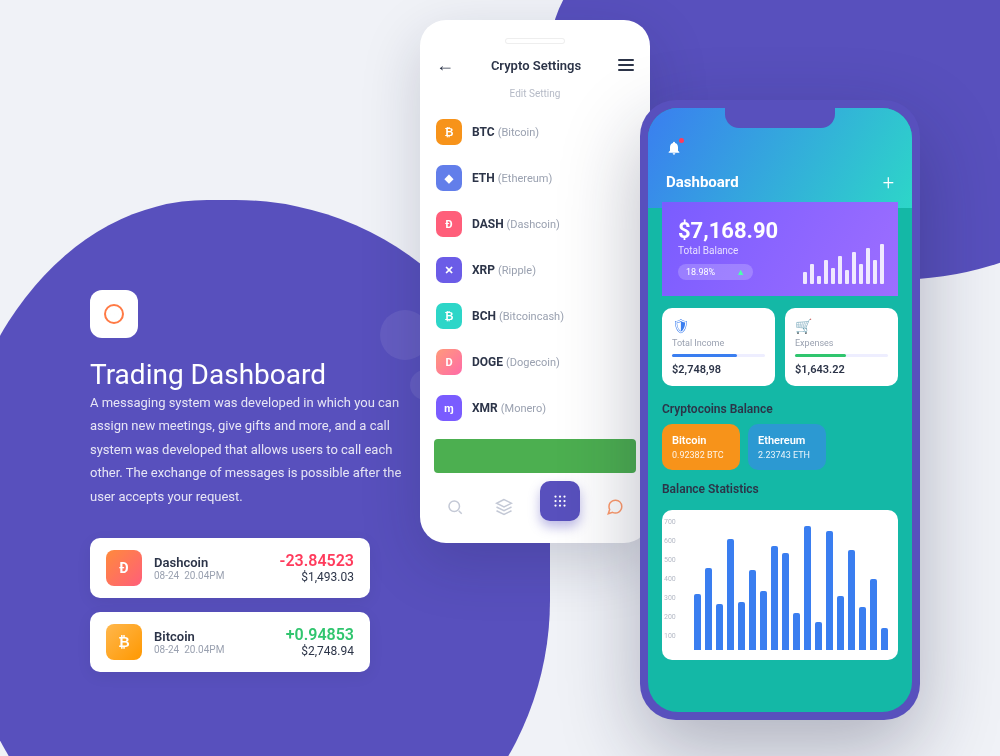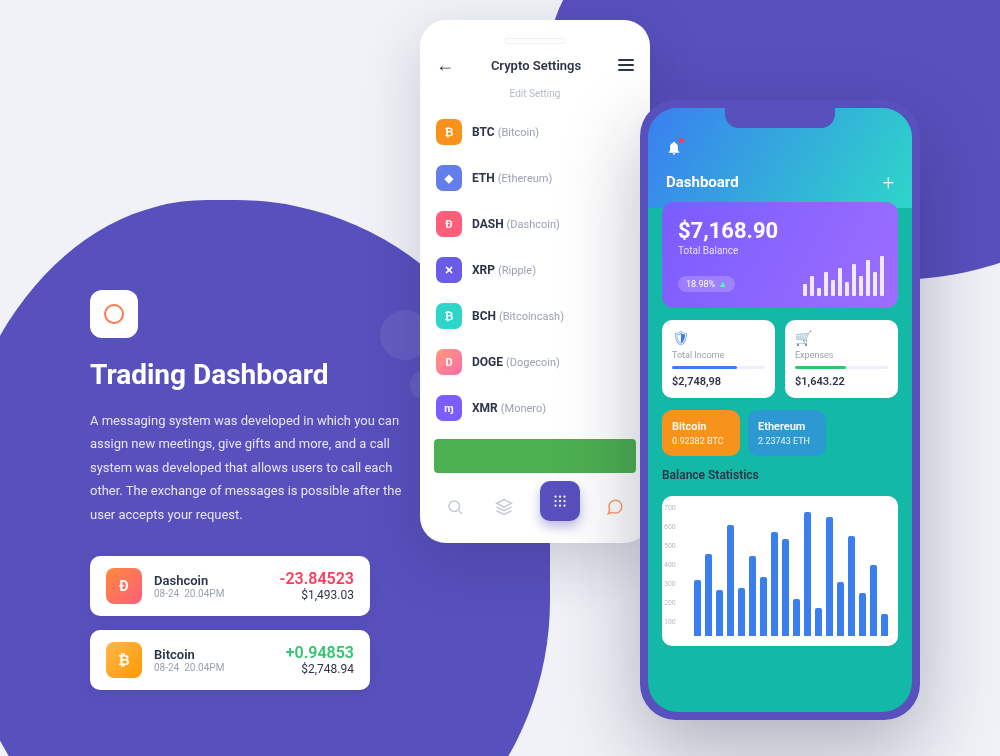--- a/index.html
+++ b/index.html
@@ -6,21 +6,21 @@
 body{width:1000px;height:756px;background:#f0f2f7;position:relative;overflow:hidden}
 .bg-wave-top{position:absolute;top:-120px;right:-150px;width:600px;height:400px;background:#5850bd;border-radius:50% 50% 45% 55%/45% 55% 50% 50%;z-index:0}
 .bg-wave-left{position:absolute;top:200px;left:-50px;width:600px;height:700px;background:#5850bd;border-radius:45% 55% 50% 50%/50% 50% 45% 55%;z-index:0}
 .bubble{position:absolute;border-radius:50%;background:rgba(255,255,255,0.08);z-index:1}
 .bubble.b1{width:50px;height:50px;left:380px;top:310px}
 .bubble.b2{width:30px;height:30px;left:410px;top:370px}
 
 .left-panel{position:absolute;left:90px;top:290px;width:320px;z-index:2;color:#fff}
 .chat-icon-box{width:48px;height:48px;background:#fff;border-radius:12px;display:flex;align-items:center;justify-content:center;margin-bottom:20px}
 .chat-icon-box svg{width:24px;height:24px}
-.left-panel h1{font-size:28px;font-weight:700;margin-bottom:18px}
+.left-panel h1{font-size:28px;font-weight:400;}
 .left-panel p{font-size:13px;line-height:1.8;color:rgba(255,255,255,0.85);margin-bottom:30px}
 
 .ticker-card{background:#fff;border-radius:10px;padding:12px 16px;display:flex;align-items:center;margin-bottom:14px;box-shadow:0 4px 16px rgba(0,0,0,0.06);width:280px}
 .ticker-icon{width:36px;height:36px;border-radius:8px;display:flex;align-items:center;justify-content:center;color:#fff;font-weight:700;font-size:14px;margin-right:12px}
 .ticker-icon.dash{background:linear-gradient(135deg,#ff8a3c,#ff5e7a)}
 .ticker-icon.btc{background:linear-gradient(135deg,#ffb74d,#ff9800)}
 .ticker-info{flex:1}
 .ticker-name{font-size:13px;font-weight:600;color:#2c3448}
 .ticker-date{font-size:10px;color:#9aa1b0}
 .ticker-right{text-align:right}
@@ -57,24 +57,24 @@
 
 .phone-dash{position:absolute;left:640px;top:100px;width:280px;height:620px;background:#5850bd;border-radius:36px;z-index:4;padding:8px;box-shadow:0 30px 80px rgba(22,28,60,0.3)}
 .pd-inner{width:100%;height:100%;background:#14b8a6;border-radius:30px;overflow:hidden;position:relative}
 .pd-header{background:linear-gradient(120deg,#3a7ef0,#2dd6c8);padding:22px 18px 14px;color:#fff;position:relative}
 .pd-notch{position:absolute;top:0;left:50%;transform:translateX(-50%);width:110px;height:20px;background:#5850bd;border-radius:0 0 14px 14px}
 .pd-topbar{display:flex;justify-content:space-between;align-items:center;margin-bottom:10px;padding-top:10px}
 .pd-bell{position:relative}
 .pd-bell::after{content:"";position:absolute;top:-2px;right:-2px;width:5px;height:5px;background:#ff3b5c;border-radius:50%}
 .pd-dash-title{font-size:15px;font-weight:700}
 .pd-plus{font-size:20px;font-weight:300}
-.balance-card{margin:0 14px;background:linear-gradient(120deg,#7a5cff,#9d6eff);border-radius:12px;padding:16px;color:#fff;position:relative;overflow:hidden}
+.balance-card{margin:0 14px;background:linear-gradient(120deg,#7a5cff,#9d6eff);border-radius:0;padding:16px;color:#fff;position:relative;overflow:hidden}
 .balance-amt{font-size:22px;font-weight:700}
 .balance-lbl{font-size:10px;opacity:0.8;margin-top:2px}
-.balance-tag{display:inline-flex;align-items:center;gap:3px;background:rgba(255,255,255,0.2);padding:3px 8px;border-radius:10px;font-size:9px;margin-top:20px}
+.balance-tag{display:inline-flex;align-items:center;gap:21px;background:rgba(255,255,255,0.2);padding:3px 8px;border-radius:10px;font-size:9px;margin-top:8px}
 .balance-bars{position:absolute;right:14px;bottom:12px;display:flex;align-items:flex-end;gap:3px}
 .balance-bars span{width:4px;background:rgba(255,255,255,0.85);border-radius:1px}
 .stat-row{display:flex;gap:10px;padding:12px 14px}
 .stat-card{flex:1;background:#fff;border-radius:10px;padding:10px}
 .stat-ico{font-size:14px;margin-bottom:4px}
 .stat-ico.inc{color:#3a7ef0}
 .stat-ico.exp{color:#30c56e}
 .stat-lbl{font-size:9px;color:#9aa1b0}
 .stat-bar{width:100%;height:3px;background:#eef;border-radius:2px;margin:6px 0;position:relative}
 .stat-bar::after{content:"";position:absolute;left:0;top:0;height:100%;width:70%;border-radius:2px}
@@ -273,20 +273,21 @@
         <div class="stat-val">$2,748,98</div>
       </div>
       <div class="stat-card">
         <div class="stat-ico exp">🛒</div>
         <div class="stat-lbl">Expenses</div>
         <div class="stat-bar"></div>
         <div class="stat-val">$1,643.22</div>
       </div>
     </div>
 
+    <div class="section-title">Cryptocoins Balance</div>
     <div class="coin-tiles">
 
       <div class="coin-tile bitcoin">
         <div class="ct-name">Bitcoin</div>
         <div class="ct-val">0.92382 BTC</div>
       </div>
       <div class="coin-tile ethereum">
         <div class="ct-name">Ethereum</div>
         <div class="ct-val">2.23743 ETH</div>
       </div>

